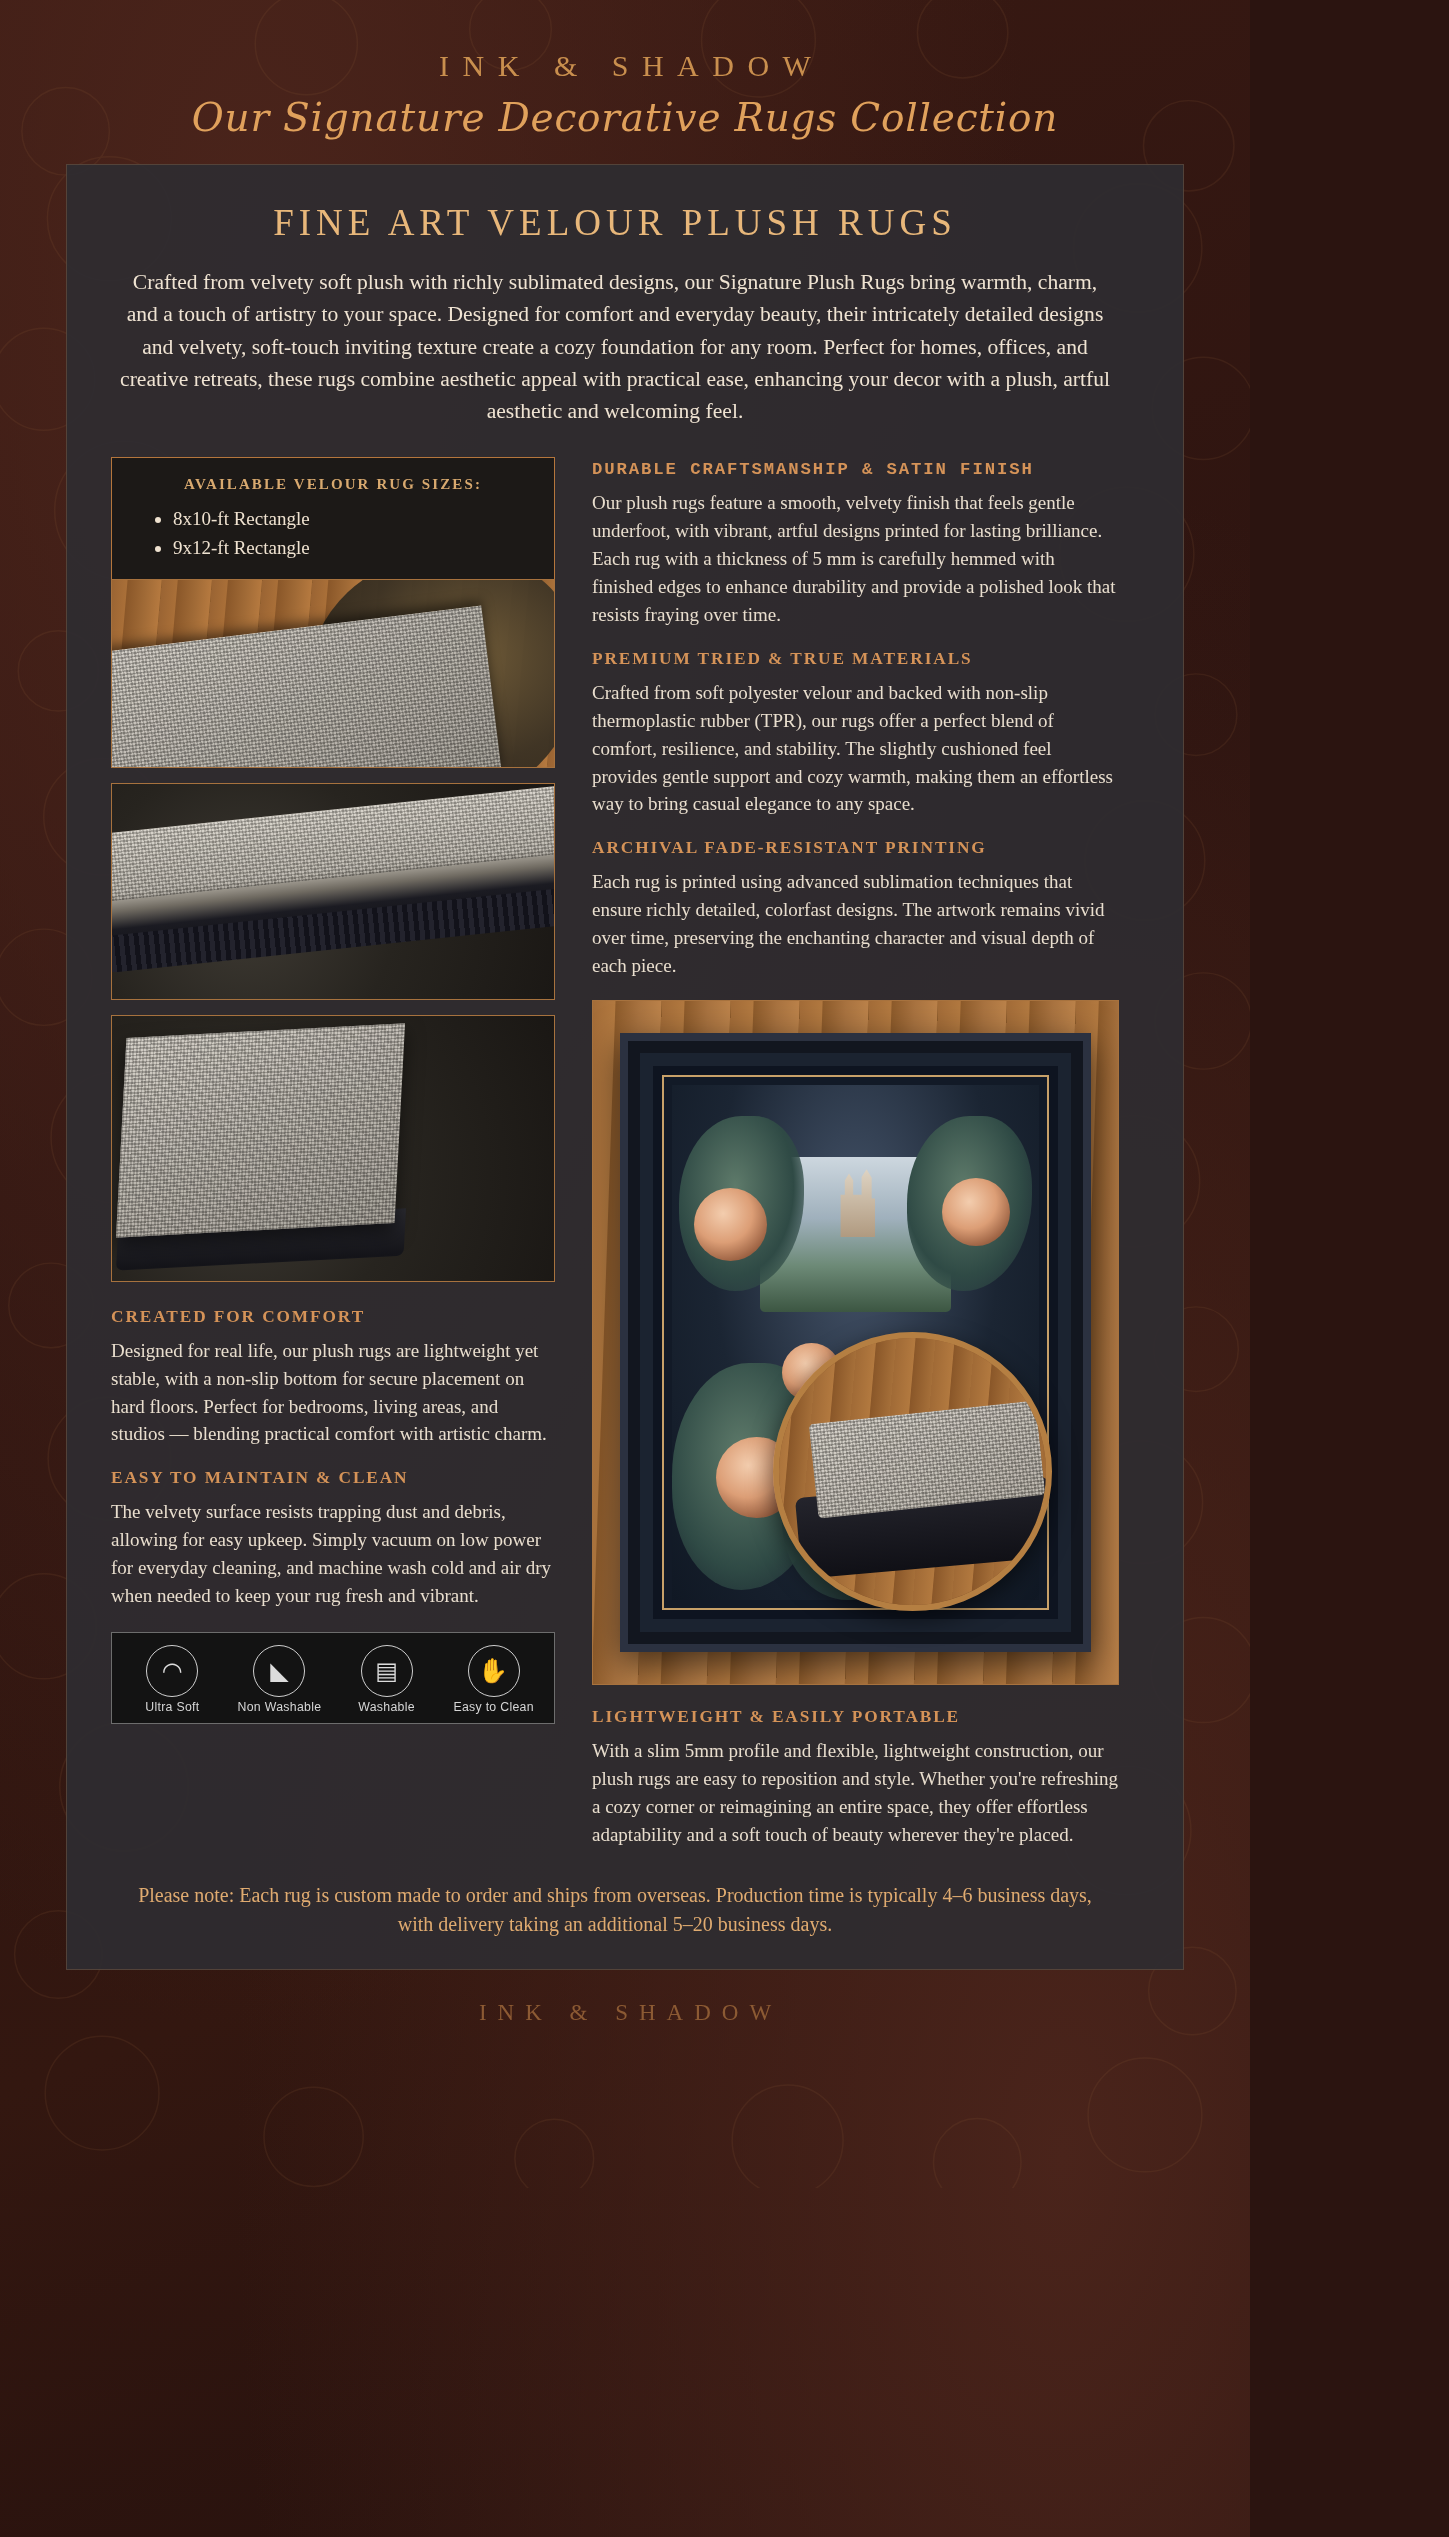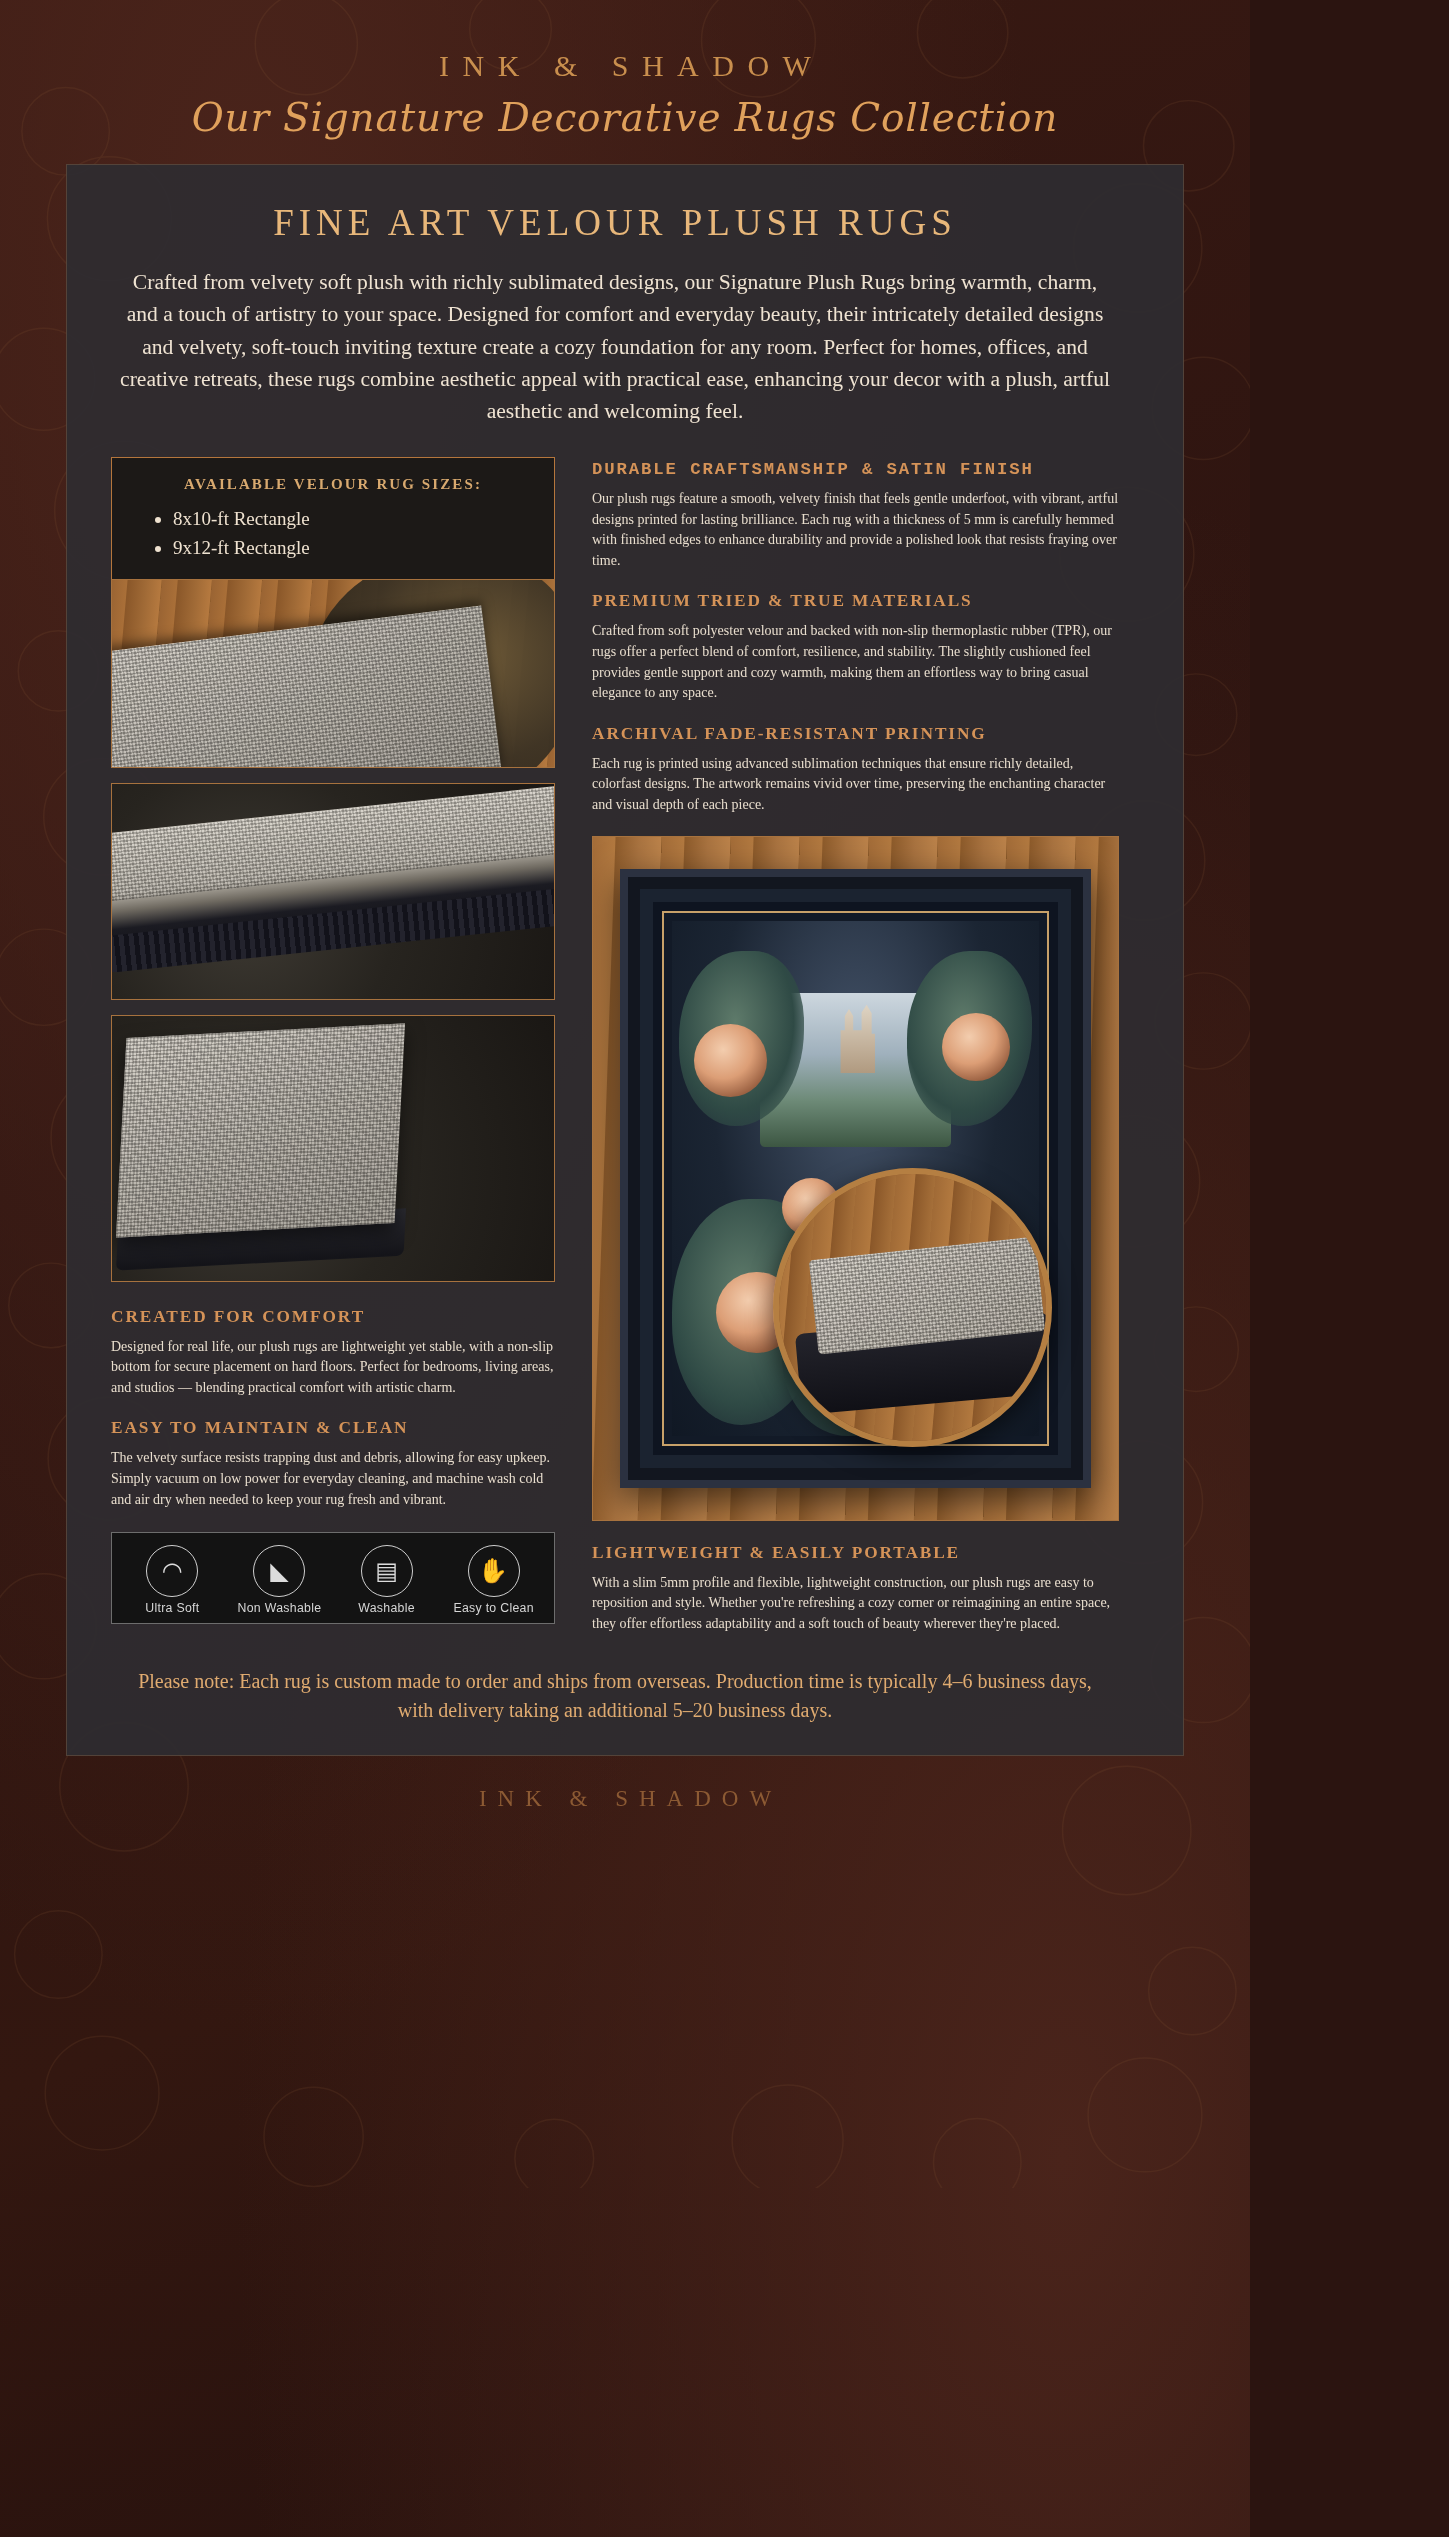--- a/index.html
+++ b/index.html
@@ -95,21 +95,21 @@
 
   .sec-head {
     color: #d59358;
     font-size: 17.3px;
     letter-spacing: 1.9px;
     font-weight: 700;
     margin: 0 0 10px 0;
     text-transform: uppercase;
   }
   .body-text {
-    font-size: 14px;
+    font-size: 19px;
     line-height: 1.47;
     color: #e9dece;
     margin: 0 0 20px 0;
   }
 
   
   .sizes-box {
     border: 1.7px solid #b5763c;
     background: #1c1917;
     padding: 18.6px 22px 17px 22px;

